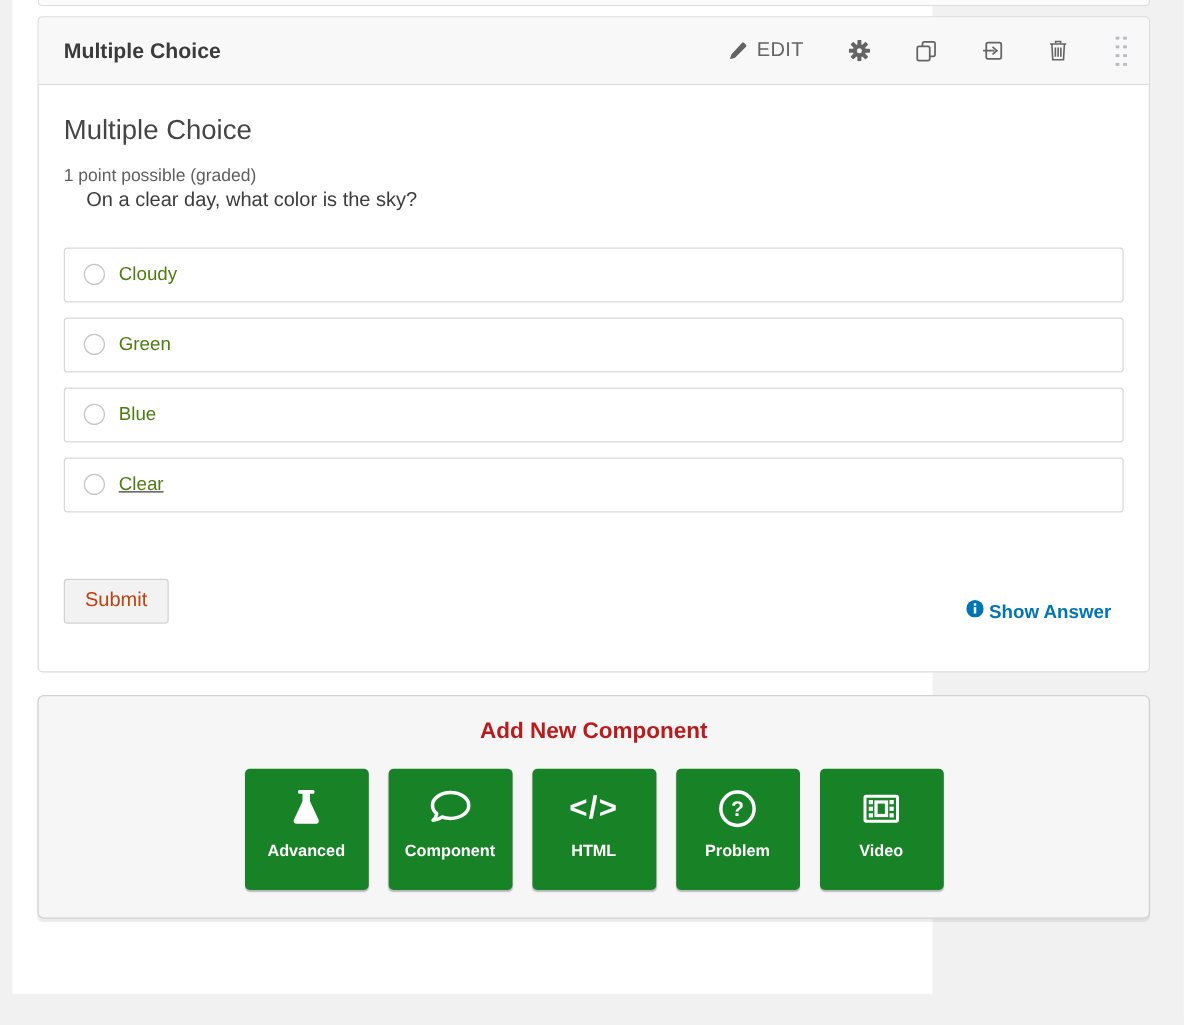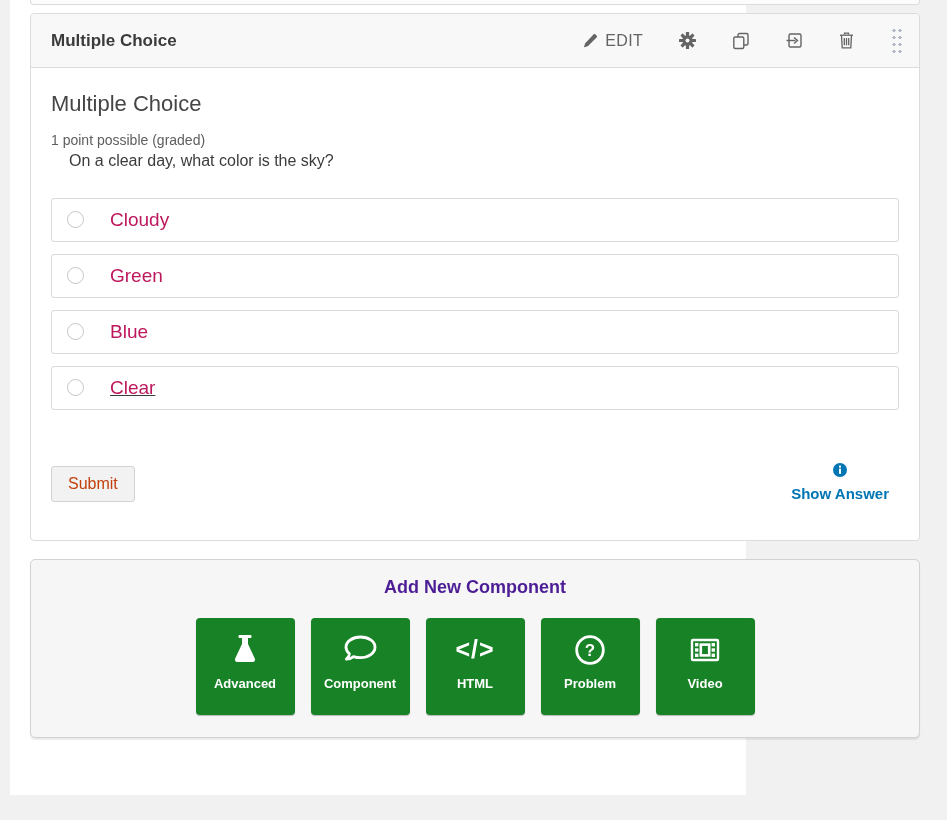--- a/index.html
+++ b/index.html
@@ -52,43 +52,43 @@
   .option{
     height:44px;border:1px solid #d9d9d9;border-radius:3px;background:#fff;
     display:flex;align-items:center;padding-left:15px;box-sizing:border-box;
     margin-bottom:12px;cursor:pointer;
   }
   .option:last-child{margin-bottom:0;text-decoration:underline;}
   .radio{
     width:15px;height:15px;border:1px solid #c6c6c6;border-radius:50%;
     background:#fff;flex:0 0 auto;
   }
-  .option-label{font-size:19px;color:#be185d;margin-left:26px;}
+  .option-label{font-size:15px;color:#4d7c0f;margin-left:11px;}
   .submit-row{
     margin-top:53px;display:flex;align-items:flex-end;
     justify-content:space-between;padding-right:10px;
   }
   .submit-btn{
     font-family:inherit;font-size:16px;color:#c2410c;
     background:#f2f2f2;border:1px solid #d2d2d2;border-radius:3px;
     padding:8px 16px;cursor:pointer;
   }
   .show-answer{
-    display:flex;flex-direction:column;align-items:center;gap:4px;
+    display:flex;flex-direction:row;align-items:center;gap:4px;
     color:#0075b4;cursor:pointer;
   }
   .show-answer-label{font-size:15px;font-weight:600;}
   
   .add-box{
     margin:18px 0 0 20px;width:890px;box-sizing:border-box;
     background:#f6f6f6;border:1px solid #d2d2d2;border-radius:5px;
     padding:17px 0 22px;text-align:center;
     box-shadow:0 2px 1px rgba(0,0,0,0.08);
   }
-  .add-title{font-size:18px;font-weight:700;color:#4c1d95;}
+  .add-title{font-size:18px;font-weight:700;color:#b91c1c;}
   .add-buttons{margin-top:20px;display:flex;justify-content:center;gap:16px;}
   .add-btn{
     width:99px;height:97px;background:#178226;border:none;border-radius:4px;
     color:#fff;display:flex;flex-direction:column;align-items:center;
     cursor:pointer;font-family:inherit;box-shadow:0 1px 1px rgba(0,0,0,0.25);
     padding:0;
   }
   .add-btn-icon{flex:1;display:flex;align-items:center;justify-content:center;padding-top:6px;}
   .add-btn-label{font-size:13px;font-weight:700;padding-bottom:24px;}
   .code-glyph{font-size:25px;font-weight:700;letter-spacing:1px;}

